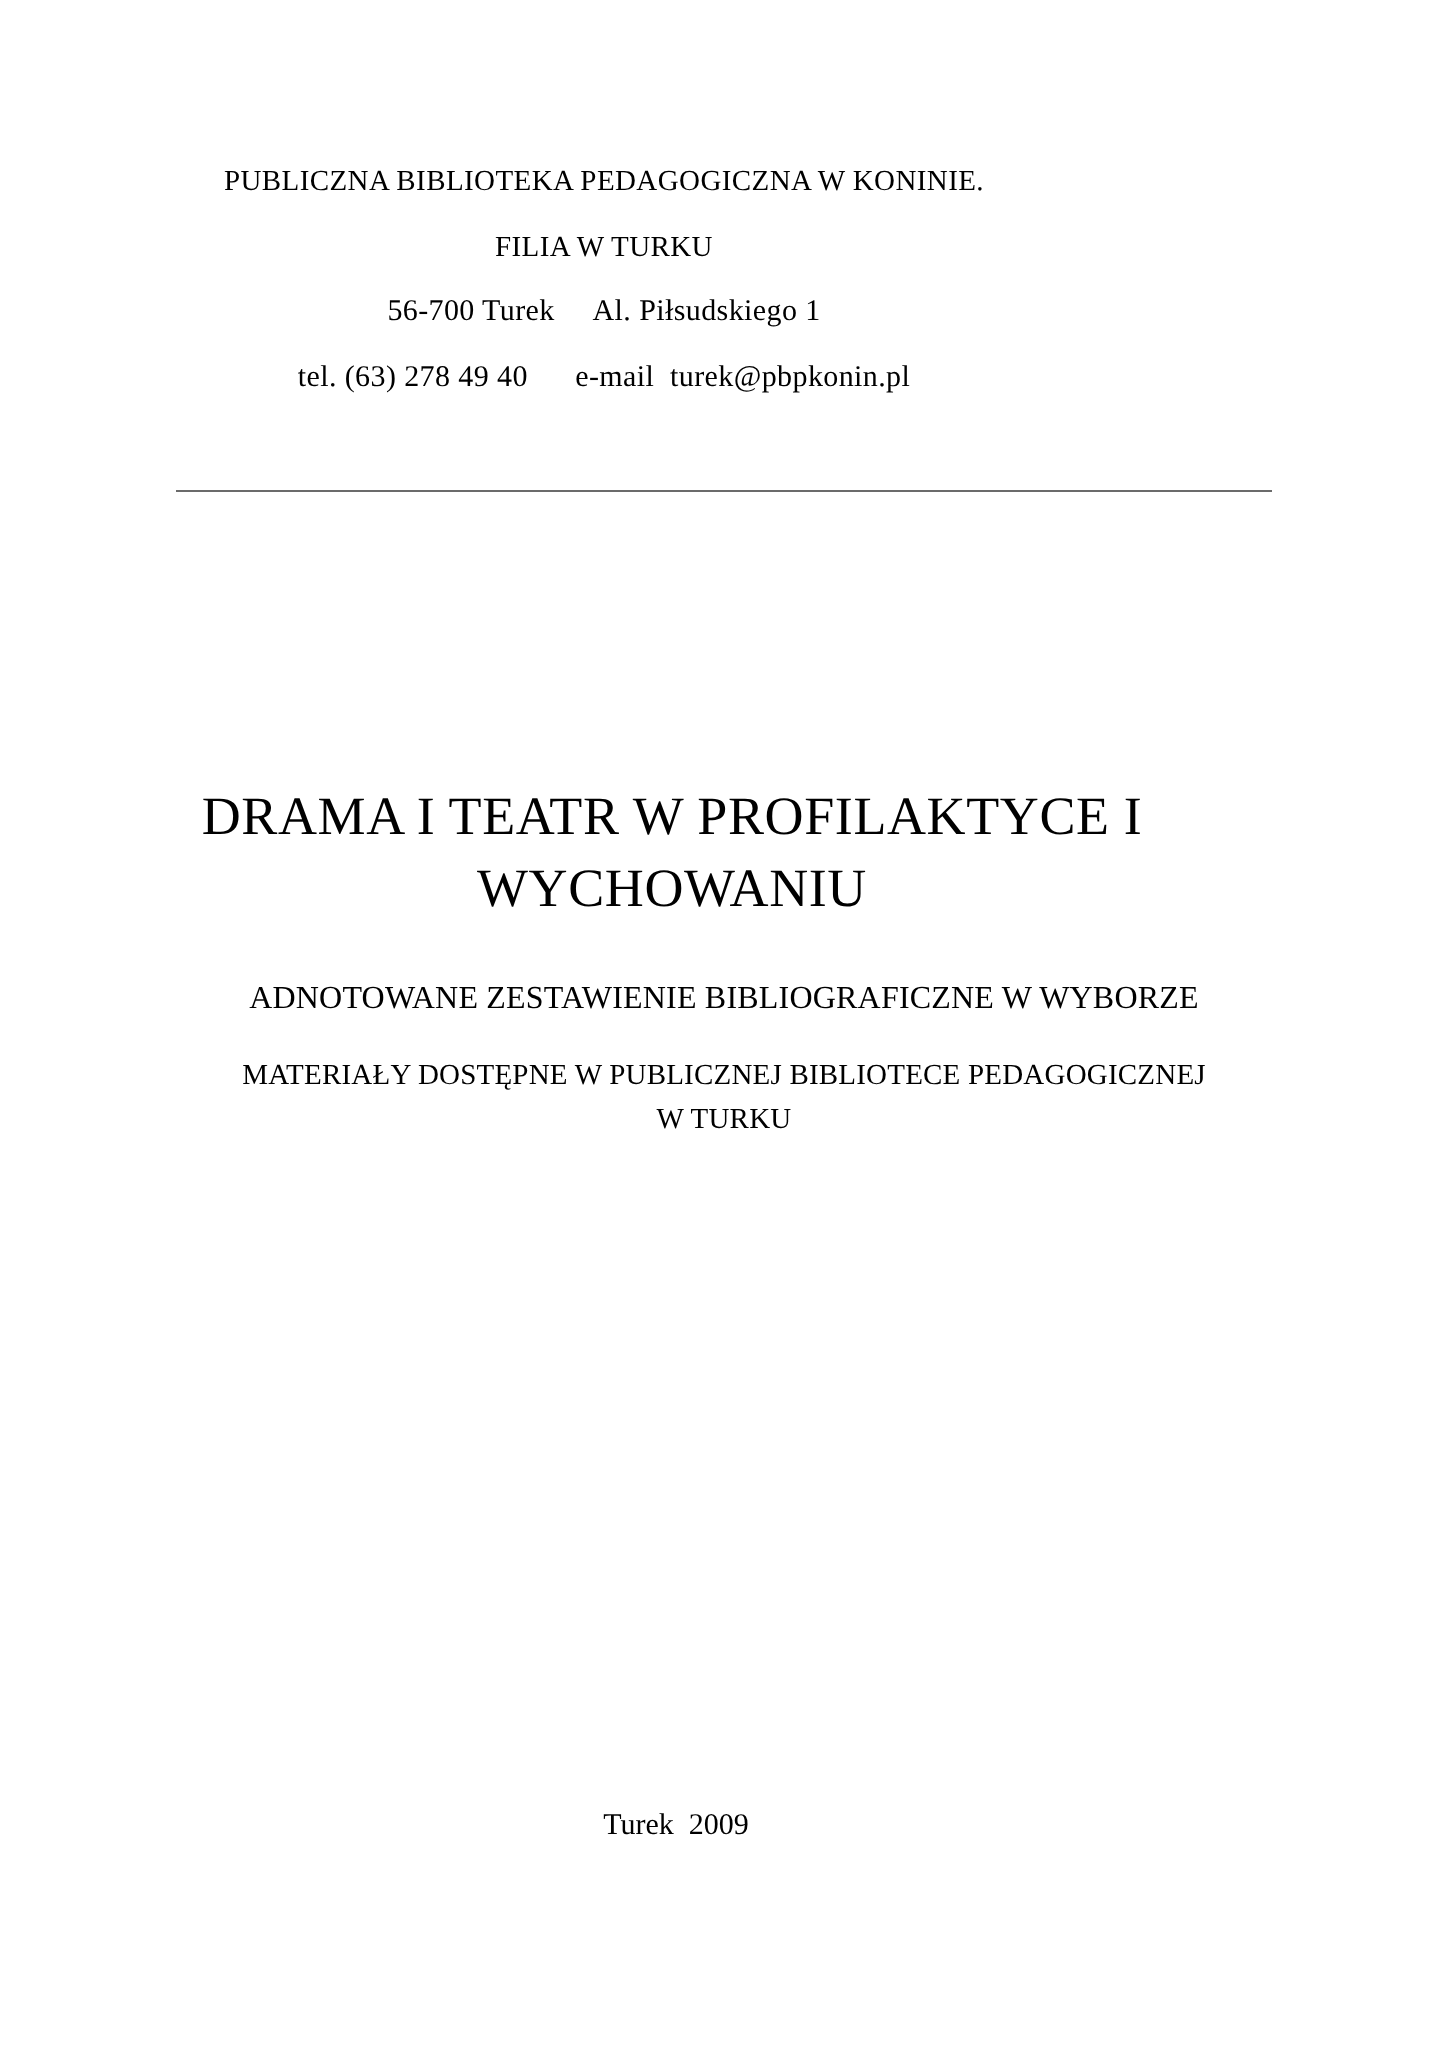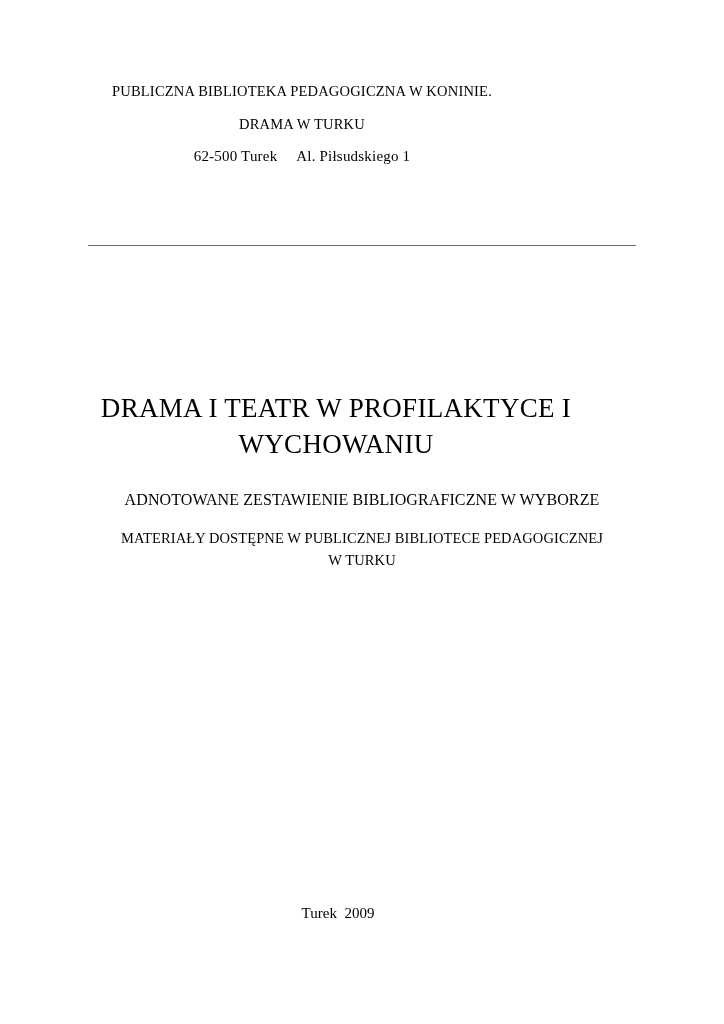--- a/index.html
+++ b/index.html
@@ -97,22 +97,23 @@
     white-space: pre;
   }
 </style>
 </head>
 <body>
 
 <div class="page">
 
   <div class="header-block">
     <div class="header-line l1">PUBLICZNA BIBLIOTEKA PEDAGOGICZNA W KONINIE.</div>
-    <div class="header-line l2">DRAMA W TURKU</div>
-    <div class="header-line l3">62-500 Turek     Al. Piłsudskiego 1</div>
+    <div class="header-line l2">FILIA W TURKU</div>
+    <div class="header-line l3">56-700 Turek     Al. Piłsudskiego 1</div>
+    <div class="header-line l4">tel. (63) 278 49 40      e-mail  turek@pbpkonin.pl</div>
   </div>
 
   <div class="rule"></div>
 
   <div class="title-block">
     <div class="doc-title">DRAMA I TEATR W PROFILAKTYCE I WYCHOWANIU</div>
   </div>
 
   <div class="subtitle-block">
     <div class="subtitle-main">ADNOTOWANE ZESTAWIENIE BIBLIOGRAFICZNE W WYBORZE</div>

